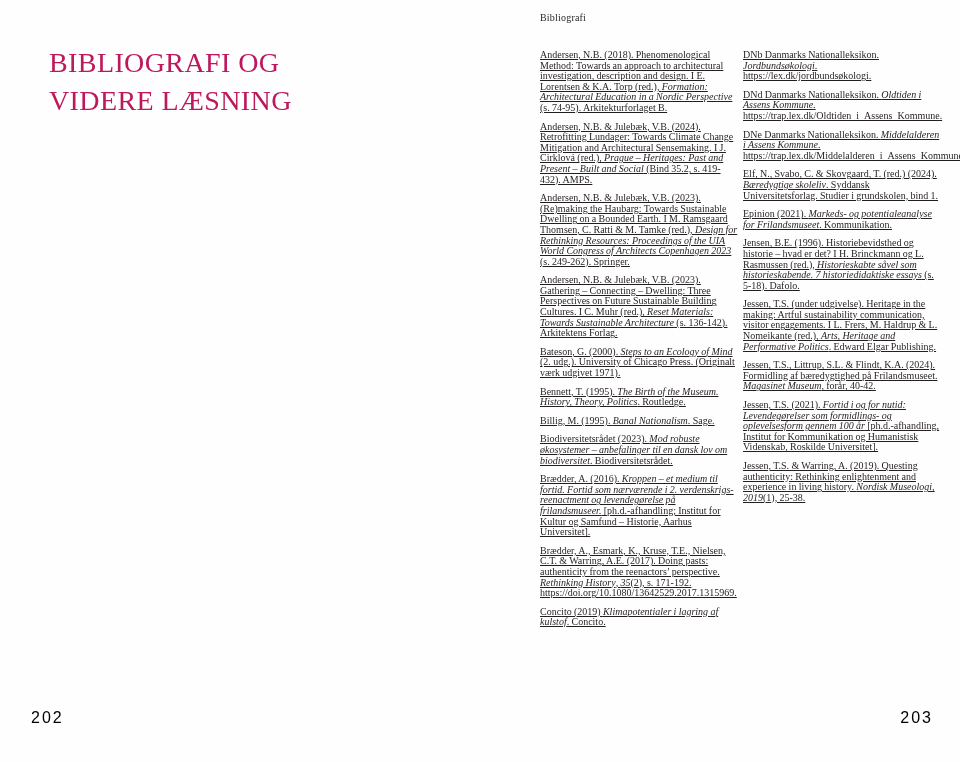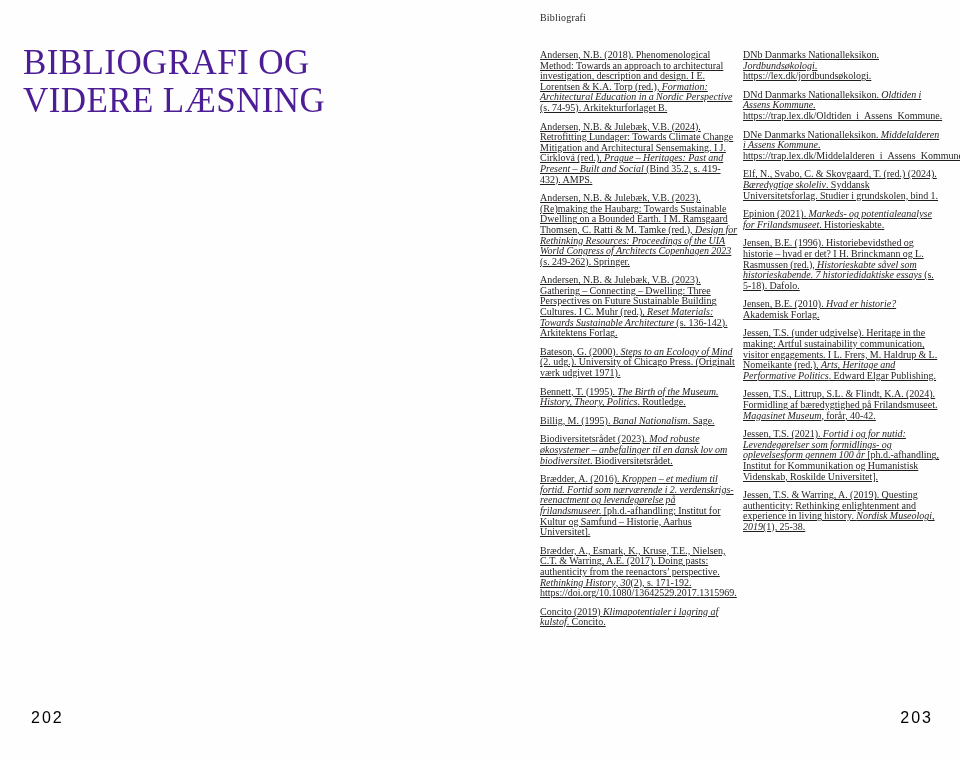--- a/index.html
+++ b/index.html
@@ -19,27 +19,27 @@
   .page {
     position: absolute;
     top: 0;
     height: 100%;
   }
   .page-left  { left: 0;   width: 480px; }
   .page-right { left: 480px; width: 480px; }
 
   .chapter-title {
     position: absolute;
-    left: 23px;
+    left: 49px;
     top: 44px;
-    font-size: 35px;
+    font-size: 28px;
     line-height: 38px;
     letter-spacing: 0.4px;
     font-weight: 400;
-    color: #4c1d95;
+    color: #be185d;
   }
   .folio {
     position: absolute;
     font-family: "Liberation Sans", sans-serif;
     font-size: 16px;
     letter-spacing: 2px;
     color: #000000;
   }
   .folio-left  { left: 31px;  top: 709px; }
   .folio-right { right: 27px; top: 709px; }
@@ -91,31 +91,30 @@
   <div class="bib-col bib-col-1">
       <p class="entry"><span>Andersen, N.B. (2018). Phenomenological Method: Towards an approach to architectural investigation, description and design. I E. Lorentsen &amp; K.A. Torp (red.), </span><em>Formation: Architectural Education in a Nordic Perspective</em><span> (s. 74-95). Arkitekturforlaget B.</span></p>
       <p class="entry"><span>Andersen, N.B. &amp; Julebæk, V.B. (2024). Retrofitting Lundager: Towards Climate Change Mitigation and Architectural Sensemaking. I J. Cirklová (red.), </span><em>Prague – Heritages: Past and Present – Built and Social</em><span> (Bind 35.2, s. 419-432). AMPS.</span></p>
       <p class="entry"><span>Andersen, N.B. &amp; Julebæk, V.B. (2023). (Re)making the Haubarg: Towards Sustainable Dwelling on a Bounded Earth. I M. Ramsgaard Thomsen, C. Ratti &amp; M. Tamke (red.), </span><em>Design for Rethinking Resources: Proceedings of the UIA World Congress of Architects Copenhagen 2023</em><span> (s. 249-262). Springer.</span></p>
       <p class="entry"><span>Andersen, N.B. &amp; Julebæk, V.B. (2023). Gathering – Connecting – Dwelling: Three Perspectives on Future Sustainable Building Cultures. I C. Muhr (red.), </span><em>Reset Materials: Towards Sustainable Architecture</em><span> (s. 136-142). Arkitektens Forlag.</span></p>
       <p class="entry"><span>Bateson, G. (2000). </span><em>Steps to an Ecology of Mind</em><span> (2. udg.). University of Chicago Press. (Originalt værk udgivet 1971).</span></p>
       <p class="entry"><span>Bennett, T. (1995). </span><em>The Birth of the Museum. History, Theory, Politics</em><span>. Routledge.</span></p>
       <p class="entry"><span>Billig, M. (1995). </span><em>Banal Nationalism</em><span>. Sage.</span></p>
       <p class="entry"><span>Biodiversitetsrådet (2023). </span><em>Mod robuste økosystemer – anbefalinger til en dansk lov om biodiversitet</em><span>. Biodiversitetsrådet.</span></p>
       <p class="entry"><span>Brædder, A. (2016). </span><em>Kroppen – et medium til fortid. Fortid som nærværende i 2. verdenskrigs-reenactment og levendegørelse på frilandsmuseer.</em><span> [ph.d.-afhandling; Institut for Kultur og Samfund – Historie, Aarhus Universitet].</span></p>
-      <p class="entry"><span>Brædder, A., Esmark, K., Kruse, T.E., Nielsen, C.T. &amp; Warring, A.E. (2017). Doing pasts: authenticity from the reenactors’ perspective. </span><em>Rethinking History</em><span>, </span><em>30</em><span>(2), s. 171-192. https://doi.org/10.1080/13642529.2017.1315969.</span></p>
+      <p class="entry"><span>Brædder, A., Esmark, K., Kruse, T.E., Nielsen, C.T. &amp; Warring, A.E. (2017). Doing pasts: authenticity from the reenactors’ perspective. </span><em>Rethinking History</em><span>, </span><em>35</em><span>(2), s. 171-192. https://doi.org/10.1080/13642529.2017.1315969.</span></p>
       <p class="entry"><span>Concito (2019) </span><em>Klimapotentialer i lagring af kulstof</em><span>. Concito.</span></p>
     </div>
   <div class="bib-col bib-col-2">
       <p class="entry"><span>DNb Danmarks Nationalleksikon. </span><em>Jordbundsøkologi</em><span>. https://lex.dk/jordbundsøkologi.</span></p>
       <p class="entry"><span>DNd Danmarks Nationalleksikon. </span><em>Oldtiden i Assens Kommune</em><span>. https://trap.lex.dk/Oldtiden_i_Assens_Kommune.</span></p>
       <p class="entry"><span>DNe Danmarks Nationalleksikon. </span><em>Middelalderen i Assens Kommune</em><span>. https://trap.lex.dk/Middelalderen_i_Assens_Kommune.</span></p>
       <p class="entry"><span>Elf, N., Svabo, C. &amp; Skovgaard, T. (red.) (2024). </span><em>Bæredygtige skoleliv</em><span>. Syddansk Universitetsforlag. Studier i grundskolen, bind 1.</span></p>
-      <p class="entry"><span>Epinion (2021). </span><em>Markeds- og potentialeanalyse for Frilandsmuseet</em><span>. Historieskabte.</span></p>
+      <p class="entry"><span>Epinion (2021). </span><em>Markeds- og potentialeanalyse for Frilandsmuseet</em><span>. Kommunikation.</span></p>
       <p class="entry"><span>Jensen, B.E. (1996). Historiebevidsthed og historie – hvad er det? I H. Brinckmann og L. Rasmussen (red.), </span><em>Historieskabte såvel som historieskabende. 7 historiedidaktiske essays</em><span> (s. 5-18). Dafolo.</span></p>
-      <p class="entry"><span>Jensen, B.E. (2010). </span><em>Hvad er historie?</em><span> Akademisk Forlag.</span></p>
       <p class="entry"><span>Jessen, T.S. (under udgivelse). Heritage in the making: Artful sustainability communication, visitor engagements. I L. Frers, M. Haldrup &amp; L. Nomeikante (red.), </span><em>Arts, Heritage and Performative Politics</em><span>. Edward Elgar Publishing.</span></p>
       <p class="entry"><span>Jessen, T.S., Littrup, S.L. &amp; Flindt, K.A. (2024). Formidling af bæredygtighed på Frilandsmuseet. </span><em>Magasinet Museum</em><span>, forår, 40-42.</span></p>
       <p class="entry"><span>Jessen, T.S. (2021). </span><em>Fortid i og for nutid: Levendegørelser som formidlings- og oplevelsesform gennem 100 år</em><span> [ph.d.-afhandling, Institut for Kommunikation og Humanistisk Videnskab, Roskilde Universitet].</span></p>
       <p class="entry"><span>Jessen, T.S. &amp; Warring, A. (2019). Questing authenticity: Rethinking enlightenment and experience in living history. </span><em>Nordisk Museologi</em><span>, </span><em>2019</em><span>(1), 25-38.</span></p>
     </div>
 
   <div class="folio folio-right">203</div>
 
 </div>
 

